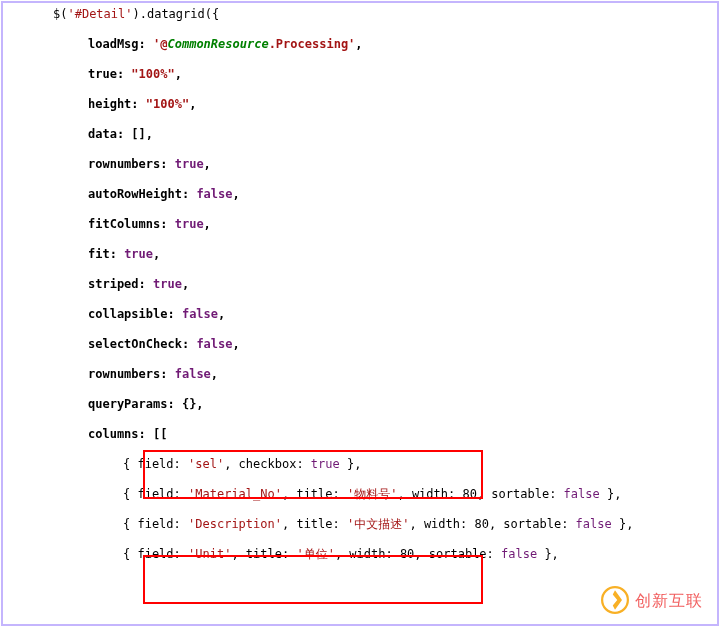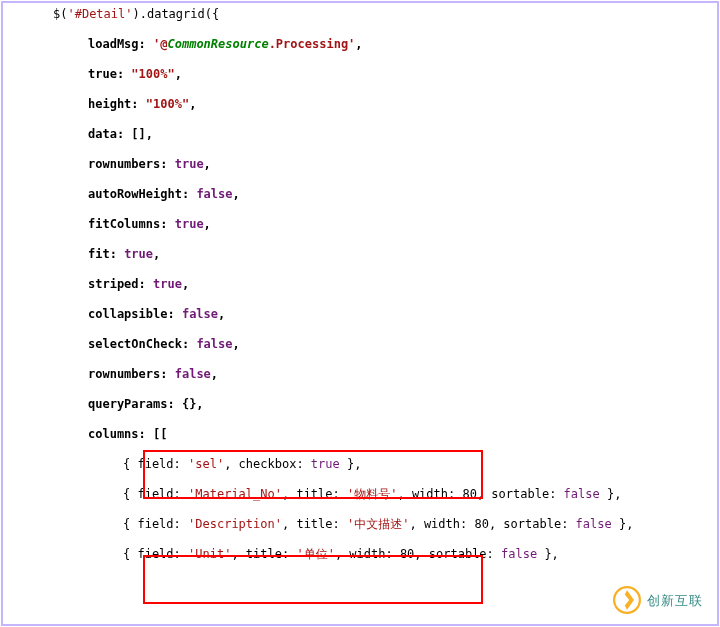--- a/index.html
+++ b/index.html
@@ -44,22 +44,22 @@
     position: absolute;
     right: 14px;
     bottom: 10px;
     display: flex;
     align-items: center;
     gap: 6px;
     opacity: 0.85;
   }
   .logo-text {
     font-family: "Microsoft YaHei", sans-serif;
-    font-size: 13px;
-    color: #0f766e;
+    font-size: 16px;
+    color: #ef4444;
     letter-spacing: 1px;
   }
 </style>
 </head>
 <body>
 
 <div class="frame">
 <pre class="code"><span class="indent0"><span class="p">$(</span><span class="s">'#Detail'</span><span class="p">).datagrid({</span></span>
 <span class="indent1"><span class="p">loadMsg: </span><span class="s">'@</span><span class="sg">CommonResource</span><span class="s">.Processing'</span><span class="p">,</span></span>
 <span class="indent1"><span class="p">true: </span><span class="s">"100%"</span><span class="p">,</span></span>

